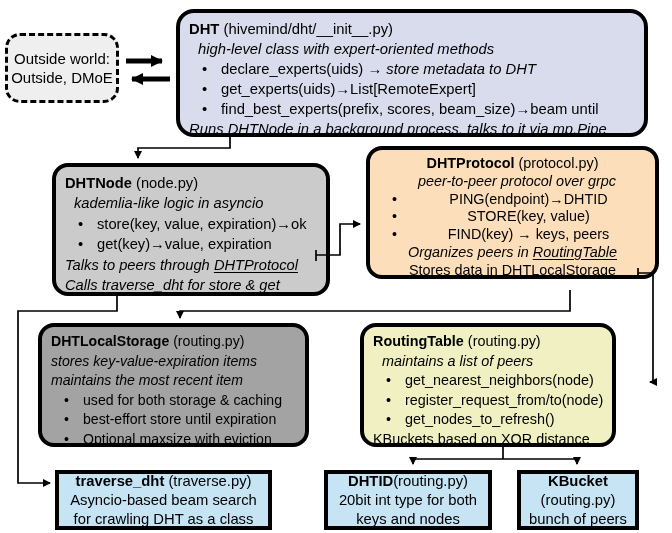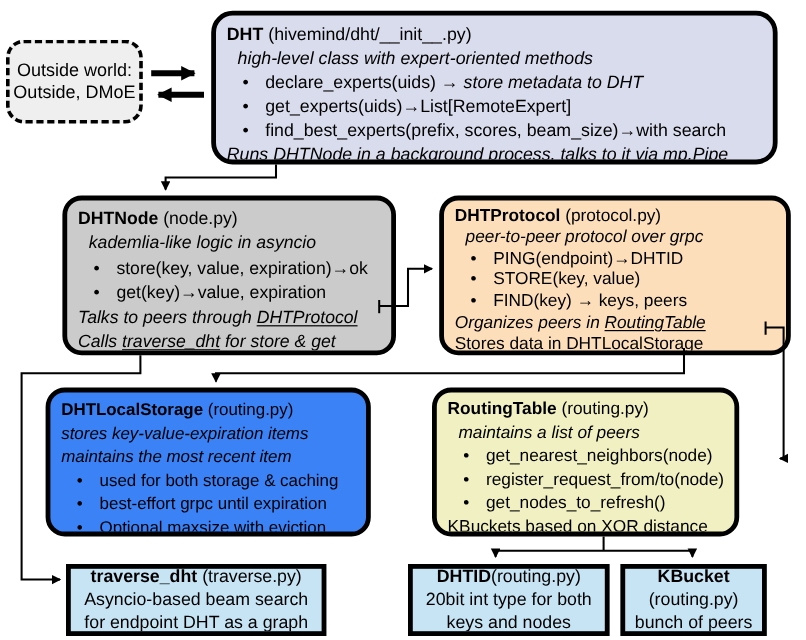--- a/index.html
+++ b/index.html
@@ -39,68 +39,68 @@
   <div class="box b-outside" style="left: 5px; top: 33px; width: 114px; height: 70px; background: rgb(239, 239, 239);">
       <div class="line"><span>Outside world:</span></div>
       <div class="line"><span>Outside, DMoE</span></div>
     </div>
 
   <div class="box b-dht" style="left: 176px; top: 9px; width: 472px; height: 128px; border-radius: 18px; background: rgb(217, 220, 236);">
       <div class="line"><span style="font-weight: bold;">DHT</span><span> (hivemind/dht/__init__.py)</span></div>
       <div class="line indent"><span style="font-style: italic;">high-level class with expert-oriented methods</span></div>
       <div class="line bullet"><span class="bullet">•</span><span>declare_experts(uids) → </span><span style="font-style: italic;">store metadata to DHT</span></div>
       <div class="line bullet"><span class="bullet">•</span><span>get_experts(uids)→List[RemoteExpert]</span></div>
-      <div class="line bullet"><span class="bullet">•</span><span>find_best_experts(prefix, scores, beam_size)→with search</span></div>
+      <div class="line bullet"><span class="bullet">•</span><span>find_best_experts(prefix, scores, beam_size)→beam until</span></div>
       <div class="line"><span style="font-style: italic;">Runs </span><span class="u" style="font-style: italic;">DHTNode </span><span style="font-style: italic;">in a background process, talks to it via mp.Pipe</span></div>
     </div>
 
   <div class="box b-node" style="left: 38px; top: 163px; width: 278px; height: 133px; background: rgb(203, 203, 203); margin-left: 14px;">
       <div class="line"><span style="font-weight: bold;">DHTNode</span><span> (node.py)</span></div>
       <div class="line indent"><span style="font-style: italic;">kademlia-like logic in asyncio</span></div>
       <div class="line bullet"><span class="bullet">•</span><span>store(key, value, expiration)→ok</span></div>
       <div class="line bullet"><span class="bullet">•</span><span>get(key)→value, expiration</span></div>
       <div class="line"><span style="font-style: italic;">Talks to peers through </span><span class="u" style="font-style: italic;">DHTProtocol</span></div>
       <div class="line"><span style="font-style: italic;">Calls </span><span class="u" style="font-style: italic;">traverse_dht</span><span style="font-style: italic;"> for store &amp; get</span></div>
     </div>
 
-  <div class="box b-protocol" style="left: 366px; top: 163px; width: 293px; height: 133px; background: rgb(252, 223, 186);">
+  <div class="box b-protocol" style="left: 366px; top: 146px; width: 293px; height: 133px; background: rgb(252, 223, 186); text-align: center;">
       <div class="line"><span style="font-weight: bold;">DHTProtocol</span><span> (protocol.py)</span></div>
       <div class="line indent"><span style="font-style: italic;">peer-to-peer protocol over grpc</span></div>
       <div class="line bullet"><span class="bullet">•</span><span>PING(endpoint)→DHTID</span></div>
       <div class="line bullet"><span class="bullet">•</span><span>STORE(key, value)</span></div>
       <div class="line bullet"><span class="bullet">•</span><span>FIND(key) → keys, peers</span></div>
       <div class="line"><span style="font-style: italic;">Organizes peers in </span><span class="u" style="font-style: italic;">RoutingTable</span></div>
       <div class="line"><span>Stores data in DHT</span><span class="u">LocalStorage</span></div>
     </div>
 
-  <div class="box b-storage" style="left: 38px; top: 323px; width: 271px; height: 124px; background: #3b82f6;">
+  <div class="box b-storage" style="left: 38px; top: 323px; width: 271px; height: 124px; background: #a3a3a3;">
       <div class="line"><span style="font-weight: bold;">DHTLocalStorage</span><span> (routing.py)</span></div>
       <div class="line"><span style="font-style: italic;">stores key-value-expiration items</span></div>
       <div class="line"><span style="font-style: italic;">maintains the most recent item</span></div>
       <div class="line bullet"><span class="bullet">•</span><span>used for both storage &amp; caching</span></div>
-      <div class="line bullet"><span class="bullet">•</span><span>best-effort grpc until expiration</span></div>
+      <div class="line bullet"><span class="bullet">•</span><span>best-effort store until expiration</span></div>
       <div class="line bullet"><span class="bullet">•</span><span>Optional maxsize with eviction</span></div>
     </div>
 
   <div class="box b-routing" style="left: 360px; top: 323px; width: 256px; height: 124px; background: rgb(240, 240, 194);">
       <div class="line"><span style="font-weight: bold;">RoutingTable</span><span> (routing.py)</span></div>
       <div class="line indent"><span style="font-style: italic;">maintains a list of peers</span></div>
       <div class="line bullet"><span class="bullet">•</span><span>get_nearest_neighbors(node)</span></div>
       <div class="line bullet"><span class="bullet">•</span><span>register_request_from/to(node)</span></div>
       <div class="line bullet"><span class="bullet">•</span><span>get_nodes_to_refresh()</span></div>
       <div class="line"><span>KBuckets based on XOR distance</span></div>
     </div>
 
   <div class="box b-bottom" style="left: 55px; top: 470px; width: 217px; height: 60px; background: rgb(198, 228, 244);">
       <div class="line"><span style="font-weight: bold;">traverse_dht</span><span> (traverse.py)</span></div>
       <div class="line"><span>Asyncio-based beam search</span></div>
-      <div class="line"><span>for endpoint DHT as a graph</span></div>
+      <div class="line"><span>for crawling DHT as a class</span></div>
     </div>
 
-  <div class="box b-bottom" style="left: 340px; top: 470px; width: 168px; height: 60px; background: rgb(198, 228, 244);">
+  <div class="box b-bottom" style="left: 324px; top: 470px; width: 168px; height: 60px; background: rgb(198, 228, 244);">
       <div class="line"><span style="font-weight: bold;">DHTID</span><span>(routing.py)</span></div>
       <div class="line"><span>20bit int type for both</span></div>
       <div class="line"><span>keys and nodes</span></div>
     </div>
 
   <div class="box b-bottom" style="left: 517px; top: 470px; width: 122px; height: 60px; background: rgb(198, 228, 244);">
       <div class="line"><span style="font-weight: bold;">KBucket</span></div>
       <div class="line"><span>(routing.py)</span></div>
       <div class="line"><span>bunch of peers</span></div>
     </div>

